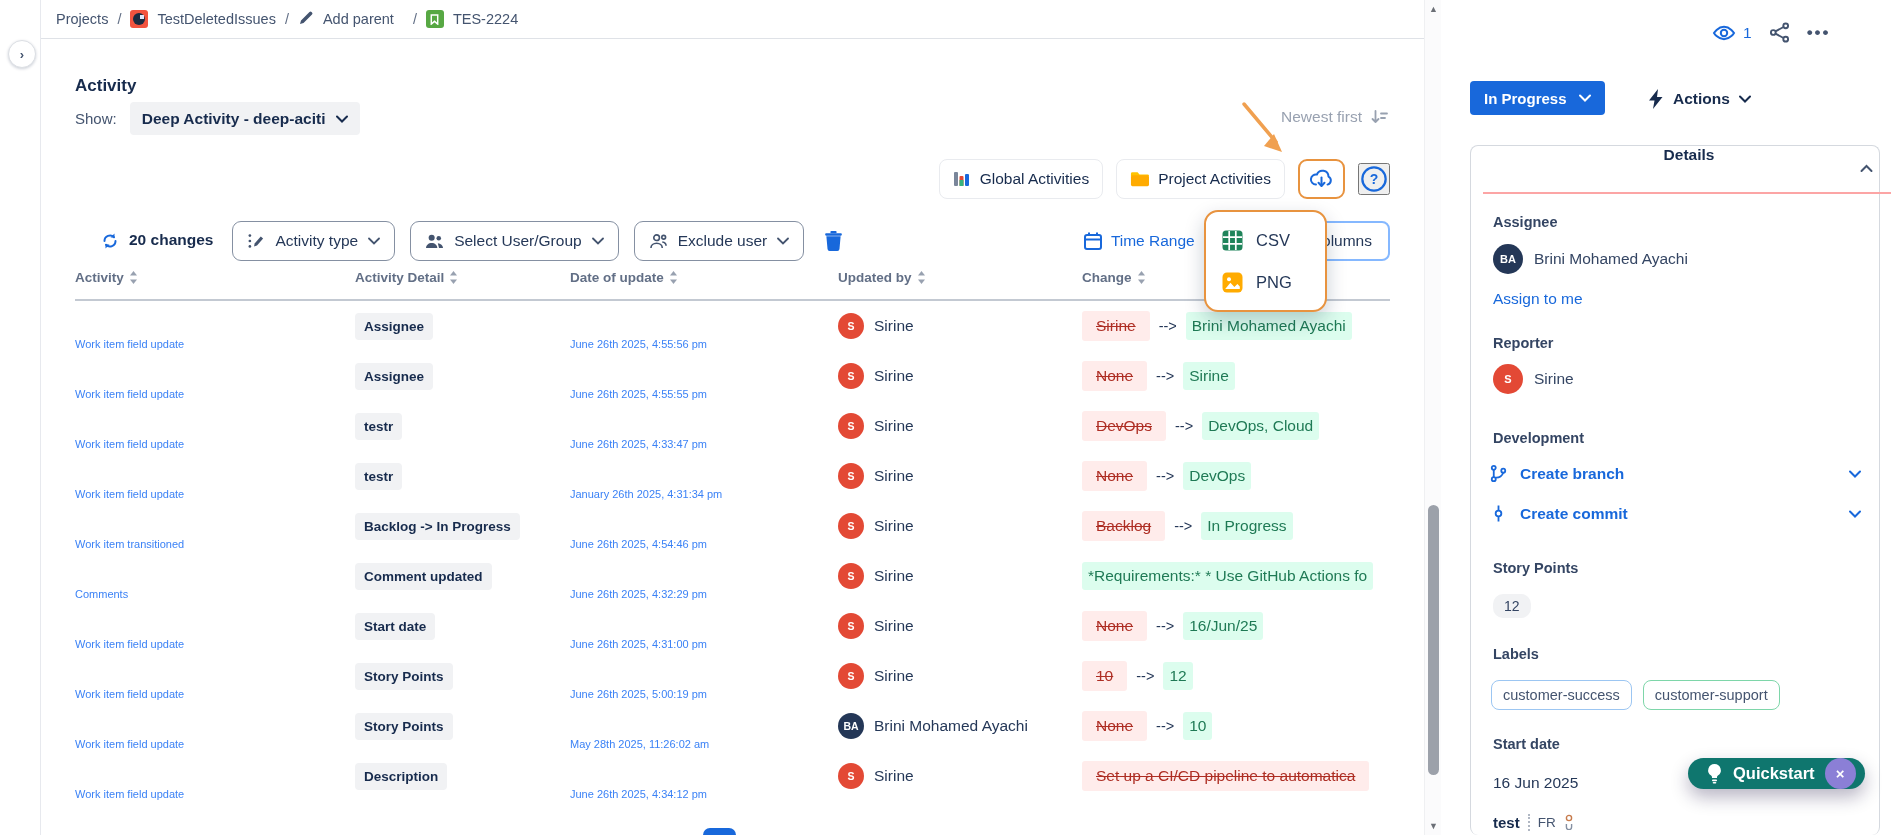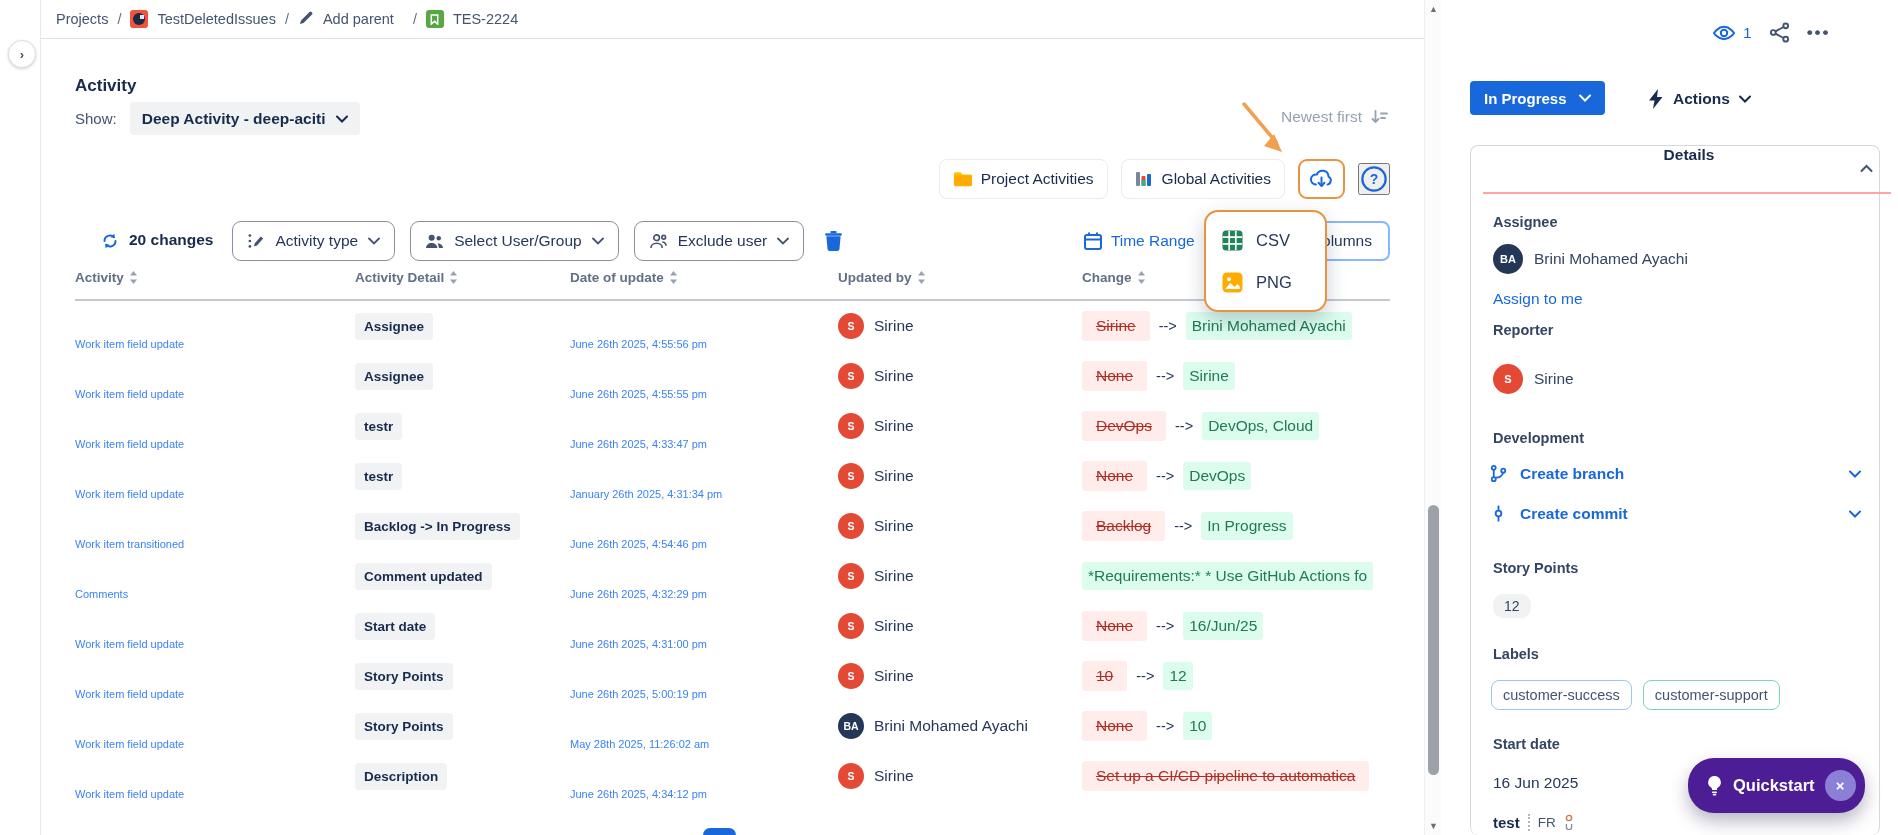--- a/index.html
+++ b/index.html
@@ -126,21 +126,21 @@
   .chip { border-radius:8px; padding:6px 11px; font-size:14.5px; color:#44546F; background:#fff; white-space:nowrap; }
   .chip-blue { border:1.5px solid #9CC6F2; }
   .chip-green { border:1.5px solid #7ED6A9; }
   .start-val { position:absolute; left:22px; font-size:15.5px; color:#253858; }
   .trans-widget { position:absolute; left:22px; display:flex; align-items:flex-start; gap:8px; height:18px; overflow:hidden; }
   .trans-text { font-size:15px; font-weight:700; color:#172B4D; }
   .trans-sep { border-left:2px dotted #B0B7C3; height:24px; }
   .trans-lang { font-size:13.5px; color:#44546F; margin-top:1px; }
 
   
-  .quickstart { left:1688px; top:758px; height:55px; border-radius:26px; background:#4c1d95;
+  .quickstart { left:1688px; top:758px; height:31px; border-radius:26px; background:#0f766e;
     display:flex; align-items:center; gap:10px; padding:0 9px 0 18px; border:none;
     box-shadow:0 8px 18px rgba(20,10,60,.3); cursor:pointer; z-index:30; }
   .qs-label { color:#fff; font-size:16.5px; font-weight:700; }
   .qs-close { width:31px; height:31px; border-radius:50%; background:#8B7FD6; border:none; color:#fff;
     font-size:15px; font-weight:700; display:flex; align-items:center; justify-content:center; cursor:pointer; }
 
   .partial-btn { left:703px; top:828px; width:33px; height:7px; background:#1868DB; border-radius:8px 8px 0 0; }
 </style>
 </head>
 <body>
@@ -188,34 +188,34 @@
   <span>Newest first</span>
   <svg width="19" height="16" viewBox="0 0 19 16" fill="none" stroke="#98A1B0" stroke-width="1.8" stroke-linecap="round">
     <path d="M5.5 2v11M5.5 13 2.5 10M5.5 13l3-3"></path>
       <path d="M11 4.5h6M11 9h4"></path>
   </svg>
 </div>
 
 <div class="abs stream-row">
   <div class="tabset">
     <button class="tabbtn">
-      <svg width="19" height="16" viewBox="0 0 20 16">
-        <path d="M1 2.5A1.5 1.5 0 0 1 2.5 1H8l2 2.2h8.5A1.5 1.5 0 0 1 20 4.7V5H1z" fill="#FFC400"></path>
-        <rect x="1" y="4" width="19" height="11.5" rx="1.6" fill="#FFAB00"></rect>
-      </svg>
-      <span>Project Activities</span>
-    </button>
-    <button class="tabbtn">
       <svg width="18" height="16" viewBox="0 0 18 16">
         <rect x="1" y="1" width="4" height="14" rx="1" fill="#7A869A"></rect>
         <rect x="6.5" y="5" width="4" height="10" rx="1" fill="#E34935"></rect>
         <rect x="12" y="3" width="4" height="12" rx="1" fill="#1868DB"></rect>
         <rect x="6.5" y="9" width="4" height="6" fill="#36B37E"></rect>
       </svg>
       <span>Global Activities</span>
+    </button>
+    <button class="tabbtn">
+      <svg width="19" height="16" viewBox="0 0 20 16">
+        <path d="M1 2.5A1.5 1.5 0 0 1 2.5 1H8l2 2.2h8.5A1.5 1.5 0 0 1 20 4.7V5H1z" fill="#FFC400"></path>
+        <rect x="1" y="4" width="19" height="11.5" rx="1.6" fill="#FFAB00"></rect>
+      </svg>
+      <span>Project Activities</span>
     </button>
     <button class="cloudbtn">
       <svg width="27" height="24" viewBox="0 0 26 24" fill="none" stroke="#1868DB" stroke-width="2" stroke-linecap="round" stroke-linejoin="round">
         <path d="M7.5 17.5a5 5 0 1 1 .9-9.9A6 6 0 0 1 20 9.6a4.3 4.3 0 0 1-1 8"></path>
         <path d="M13 10.5v8"></path>
           <path d="M10 15.8 13 19l3-3.2"></path>
       </svg>
     </button>
     <button class="helpbtn">
       <svg width="30" height="30" viewBox="0 0 30 30">
@@ -564,21 +564,21 @@
     </span>
   </div>
 
   <span class="fld-label" style="top:68px">Assignee</span>
   <div class="fld-row" style="top:98px">
     <span class="avatar av-navy">BA</span>
     <span>Brini Mohamed Ayachi</span>
   </div>
   <span class="linkline" style="top:144px">Assign to me</span>
 
-  <span class="fld-label" style="top:176px">Reporter</span>
+  <span class="fld-label" style="top:189px">Reporter</span>
   <div class="fld-row" style="top:218px">
     <span class="avatar av-red">S</span>
     <span>Sirine</span>
   </div>
 
   <span class="fld-label" style="top:284px">Development</span>
   <div class="devline" style="top:318px">
     <svg width="19" height="19" viewBox="0 0 20 20" fill="none" stroke="#1868DB" stroke-width="1.9">
       <circle cx="5" cy="4" r="2.1"></circle>
         <circle cx="5" cy="16" r="2.1"></circle>

